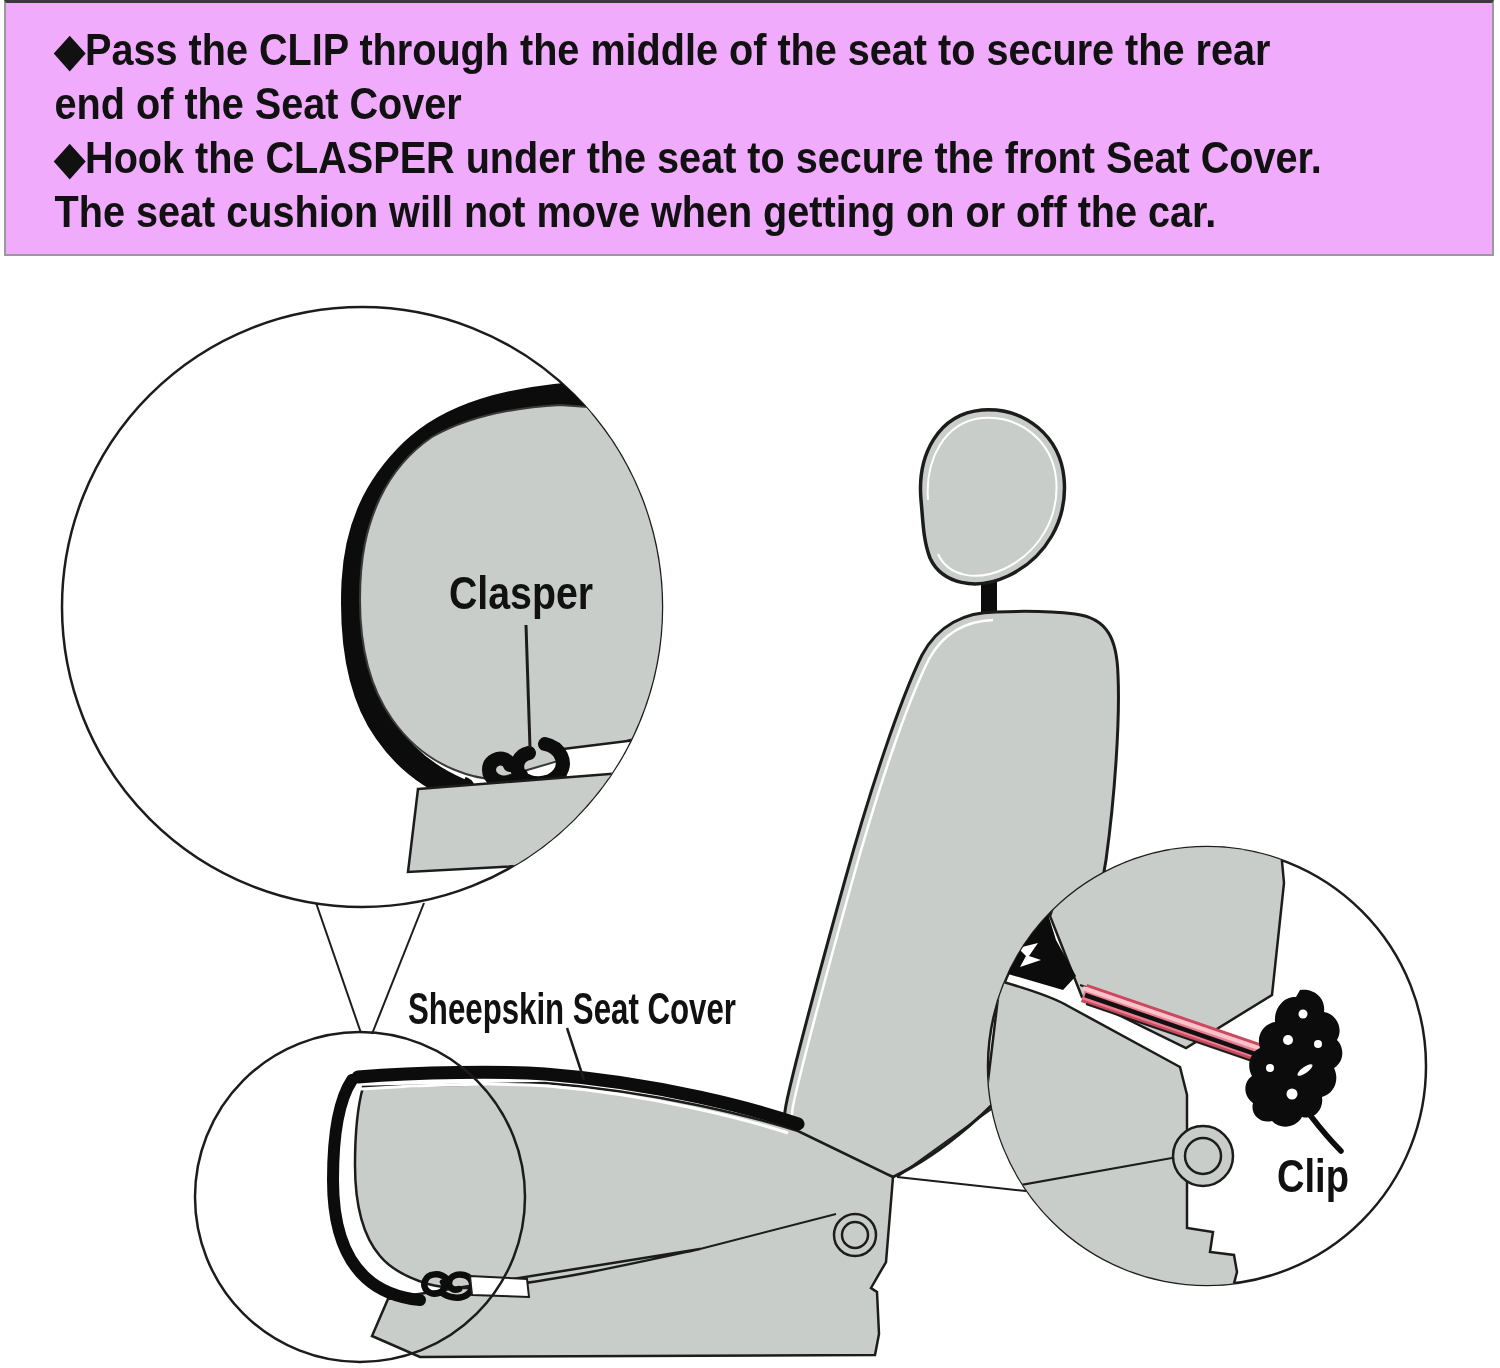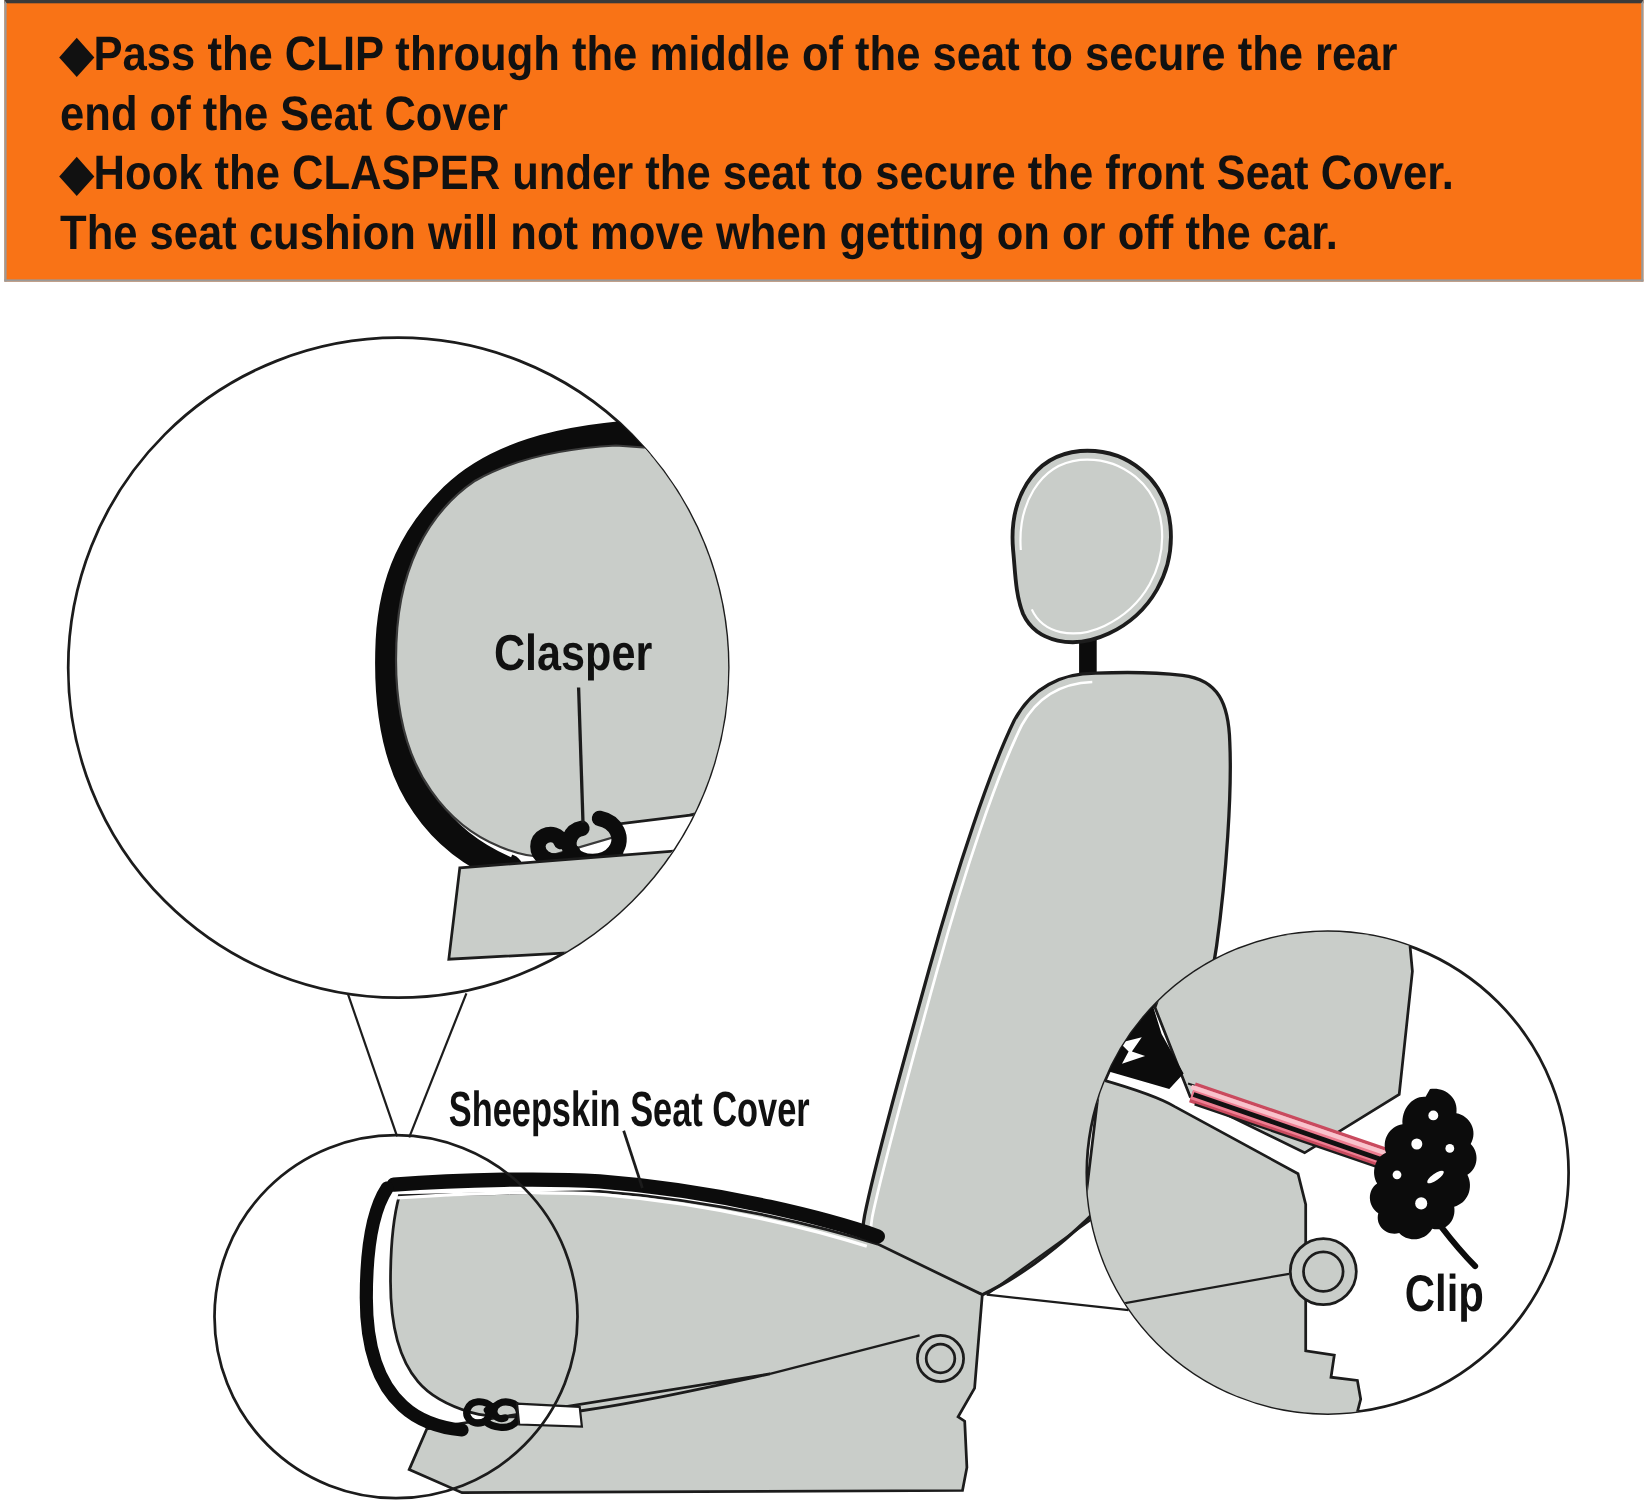--- a/index.html
+++ b/index.html
@@ -2,21 +2,21 @@
 <html style="--seat-gray: #c9cdc9; --outline: #1c1c1c; --cover-black: #0c0c0c; --strap-pink: #ee7d91; --strap-pink-dark: #c94a5e; --strap-pink-light: #f9c3cc; --text-color: #111111; --panel-border: #9a9a9a; --panel-border-top: #3a3a3a;"><head>
 <meta charset="utf-8">
 <style>
   html,body{margin:0;padding:0;background:#fff;}
   .page{
     position:relative;width:1500px;height:1368px;background:#ffffff;
     font-family:"Liberation Sans",sans-serif;overflow:hidden;
   }
   .instructions-panel{
     position:absolute;left:4px;top:0px;width:1490px;height:256px;
-    box-sizing:border-box;background:#f97316;
+    box-sizing:border-box;background:#f0abfc;
     border-top:3px solid var(--panel-border-top);
     border-left:2px solid var(--panel-border);
     border-right:2px solid var(--panel-border);
     border-bottom:2px solid var(--panel-border);
   }
   .instr-text{
     padding:20px 0 0 54px;
     font-weight:bold;
     font-size:44px;
     line-height:54px;

